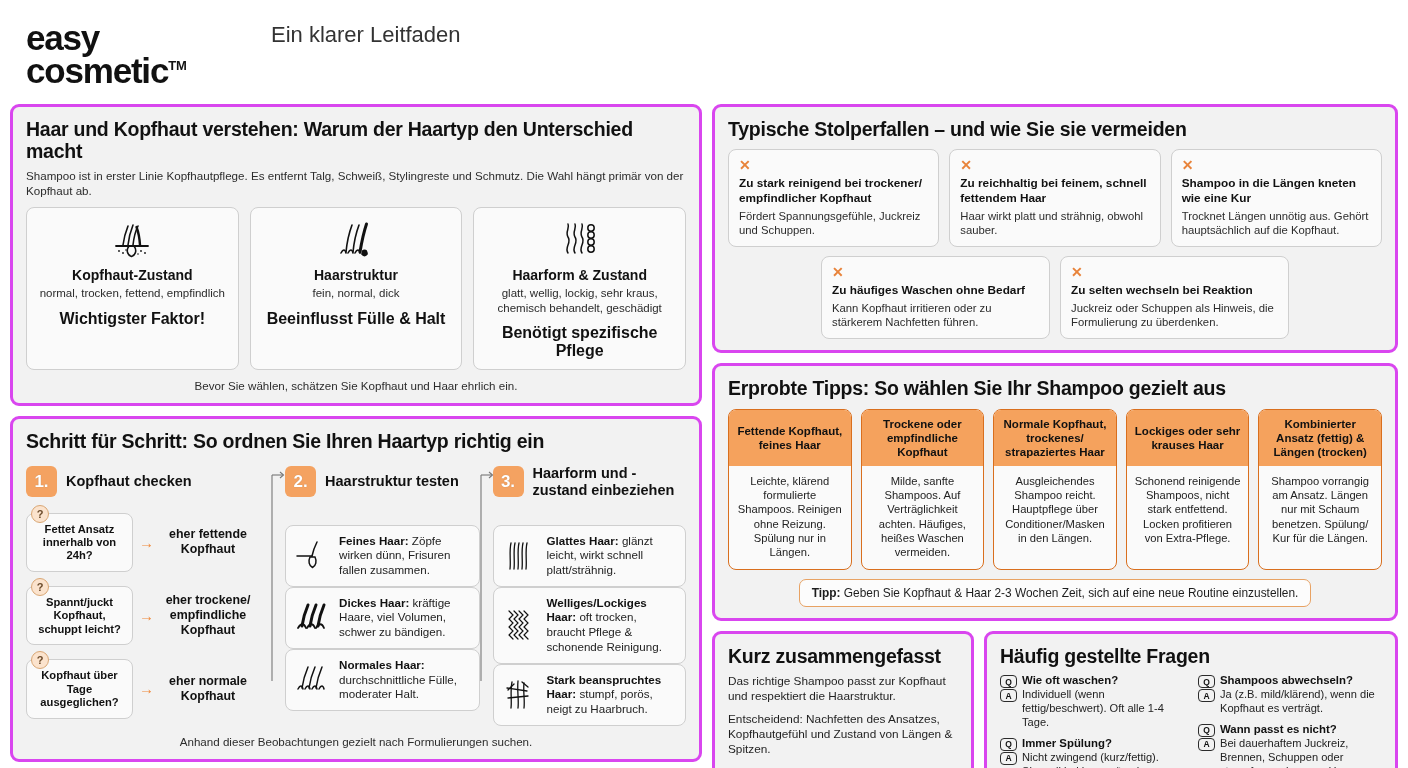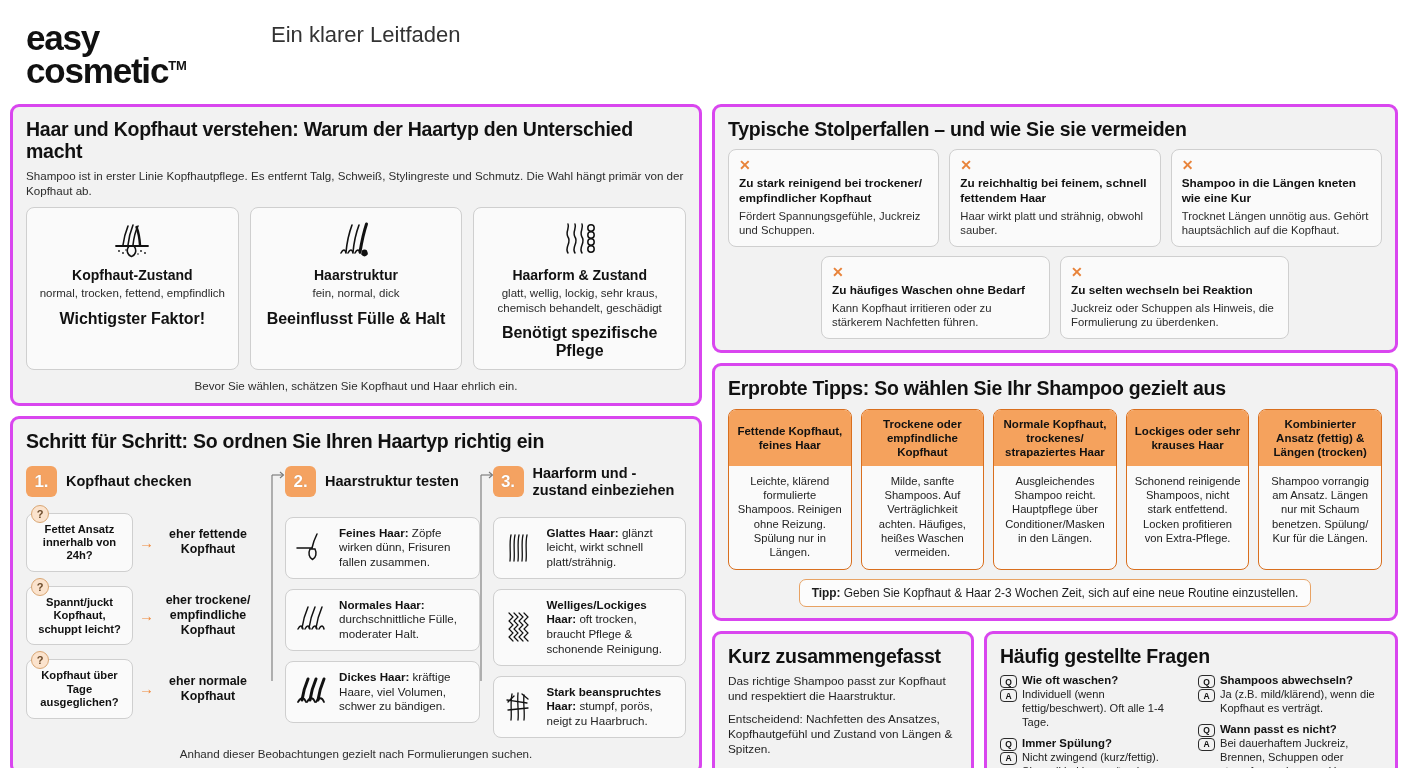--- a/index.html
+++ b/index.html
@@ -80,21 +80,21 @@
     position: absolute; left: 4px; top: -9px;
     width: 18px; height: 18px; border-radius: 50%;
     background: #fbe3cd; border: 1px solid #d9a775;
     font-size: 11px; color: #6b4a2a; font-weight: 700;
     display: flex; align-items: center; justify-content: center;
   }
   .qa-q { font-size: 11.2px; font-weight: 700; color: #111; line-height: 1.2; }
   .qa-arrow { color: #ef8a3c; font-size: 15px; line-height: 1; flex: 0 0 auto; }
   .qa-a { font-size: 12.4px; font-weight: 700; color: #111; line-height: 1.2; text-align: center; width: 96px; }
 
-  .mini-list { display: flex; flex-direction: column; gap: 10px; margin-top: 14px; }
+  .mini-list { display: flex; flex-direction: column; margin-top: 22px; }
   .mini-card { display: flex; align-items: center; gap: 7px; padding: 8px 8px 8px 6px; min-height: 58px; }
   .mini-ico { flex: 0 0 40px; width: 40px; height: 40px; display: flex; align-items: center; justify-content: center; }
   .mini-txt { font-size: 11.6px; line-height: 1.27; color: #222; }
   .mini-txt b { font-weight: 700; color: #111; }
   .step-connect { position: absolute; left: 0; top: 0; height: 100%; width: 14px; }
 
   
   .pit-row { display: flex; gap: 10px; margin-top: 9px; }
   .pit-row-2 { justify-content: center; }
   .pit-card { flex: 1; padding: 8px 10px 9px; }
@@ -289,45 +289,45 @@
                     <path d="M5 17 L20 17"></path>
                       <path d="M20 17 C21 12 23 7 25 3"></path>
                     <path d="M18 18 C16 22 17 27 20.5 28.5 C24 27 25 22 23 18 Z"></path>
                   </svg>
                 </div>
                 <div class="mini-txt"><b>Feines Haar:</b><span> Zöpfe wirken dünn, Frisuren fallen zusammen.</span></div>
               </div>
 
               <div class="card mini-card">
                 <div class="mini-ico">
+                  <svg width="40" height="34" viewBox="0 0 40 34" fill="none" stroke="#111" stroke-width="3" stroke-linecap="round">
+                    <path d="M10 25 C11 18 13 11 16 4"></path>
+                      <path d="M18 25 C19 18 21 11 24 4"></path>
+                    <path d="M26 25 C27 18 29 11 32 4"></path>
+                    <path d="M6 27 C9 22 12 22 14 27" stroke-width="1.8"></path>
+                    <path d="M15 27 C18 22 21 22 23 27" stroke-width="1.8"></path>
+                    <path d="M24 27 C27 22 30 22 32 27" stroke-width="1.8"></path>
+                  </svg>
+                </div>
+                <div class="mini-txt"><b>Dickes Haar:</b><span> kräftige Haare, viel Volumen, schwer zu bändigen.</span></div>
+              </div>
+
+              <div class="card mini-card">
+                <div class="mini-ico">
                   <svg width="40" height="34" viewBox="0 0 40 34" fill="none" stroke="#111" stroke-width="1.5" stroke-linecap="round">
                     <path d="M10 25 C11 18 13 11 16 4"></path>
                       <path d="M17 25 C18 18 20 11 23 4"></path>
                     <path d="M24 25 C25 18 27 11 30 4"></path>
                     <path d="M6 26 C8 22 10 22 11 26"></path>
                       <path d="M13 26 C15 22 17 22 18 26"></path>
                     <path d="M20 26 C22 22 24 22 25 26"></path>
                       <path d="M27 26 C29 22 31 22 32 26"></path>
                   </svg>
                 </div>
                 <div class="mini-txt"><b>Normales Haar:</b><span> durchschnittliche Fülle, moderater Halt.</span></div>
-              </div>
-
-              <div class="card mini-card">
-                <div class="mini-ico">
-                  <svg width="40" height="34" viewBox="0 0 40 34" fill="none" stroke="#111" stroke-width="3" stroke-linecap="round">
-                    <path d="M10 25 C11 18 13 11 16 4"></path>
-                      <path d="M18 25 C19 18 21 11 24 4"></path>
-                    <path d="M26 25 C27 18 29 11 32 4"></path>
-                    <path d="M6 27 C9 22 12 22 14 27" stroke-width="1.8"></path>
-                    <path d="M15 27 C18 22 21 22 23 27" stroke-width="1.8"></path>
-                    <path d="M24 27 C27 22 30 22 32 27" stroke-width="1.8"></path>
-                  </svg>
-                </div>
-                <div class="mini-txt"><b>Dickes Haar:</b><span> kräftige Haare, viel Volumen, schwer zu bändigen.</span></div>
               </div>
 
             </div>
           </div>
 
           <div class="step step-3">
             <div class="step-connect">
               <svg width="14" height="220" viewBox="0 0 14 220" fill="none" stroke="#777" stroke-width="1.1">
                 <path d="M1 14 L1 220"></path>
                   <path d="M1 14 L12 14"></path>

